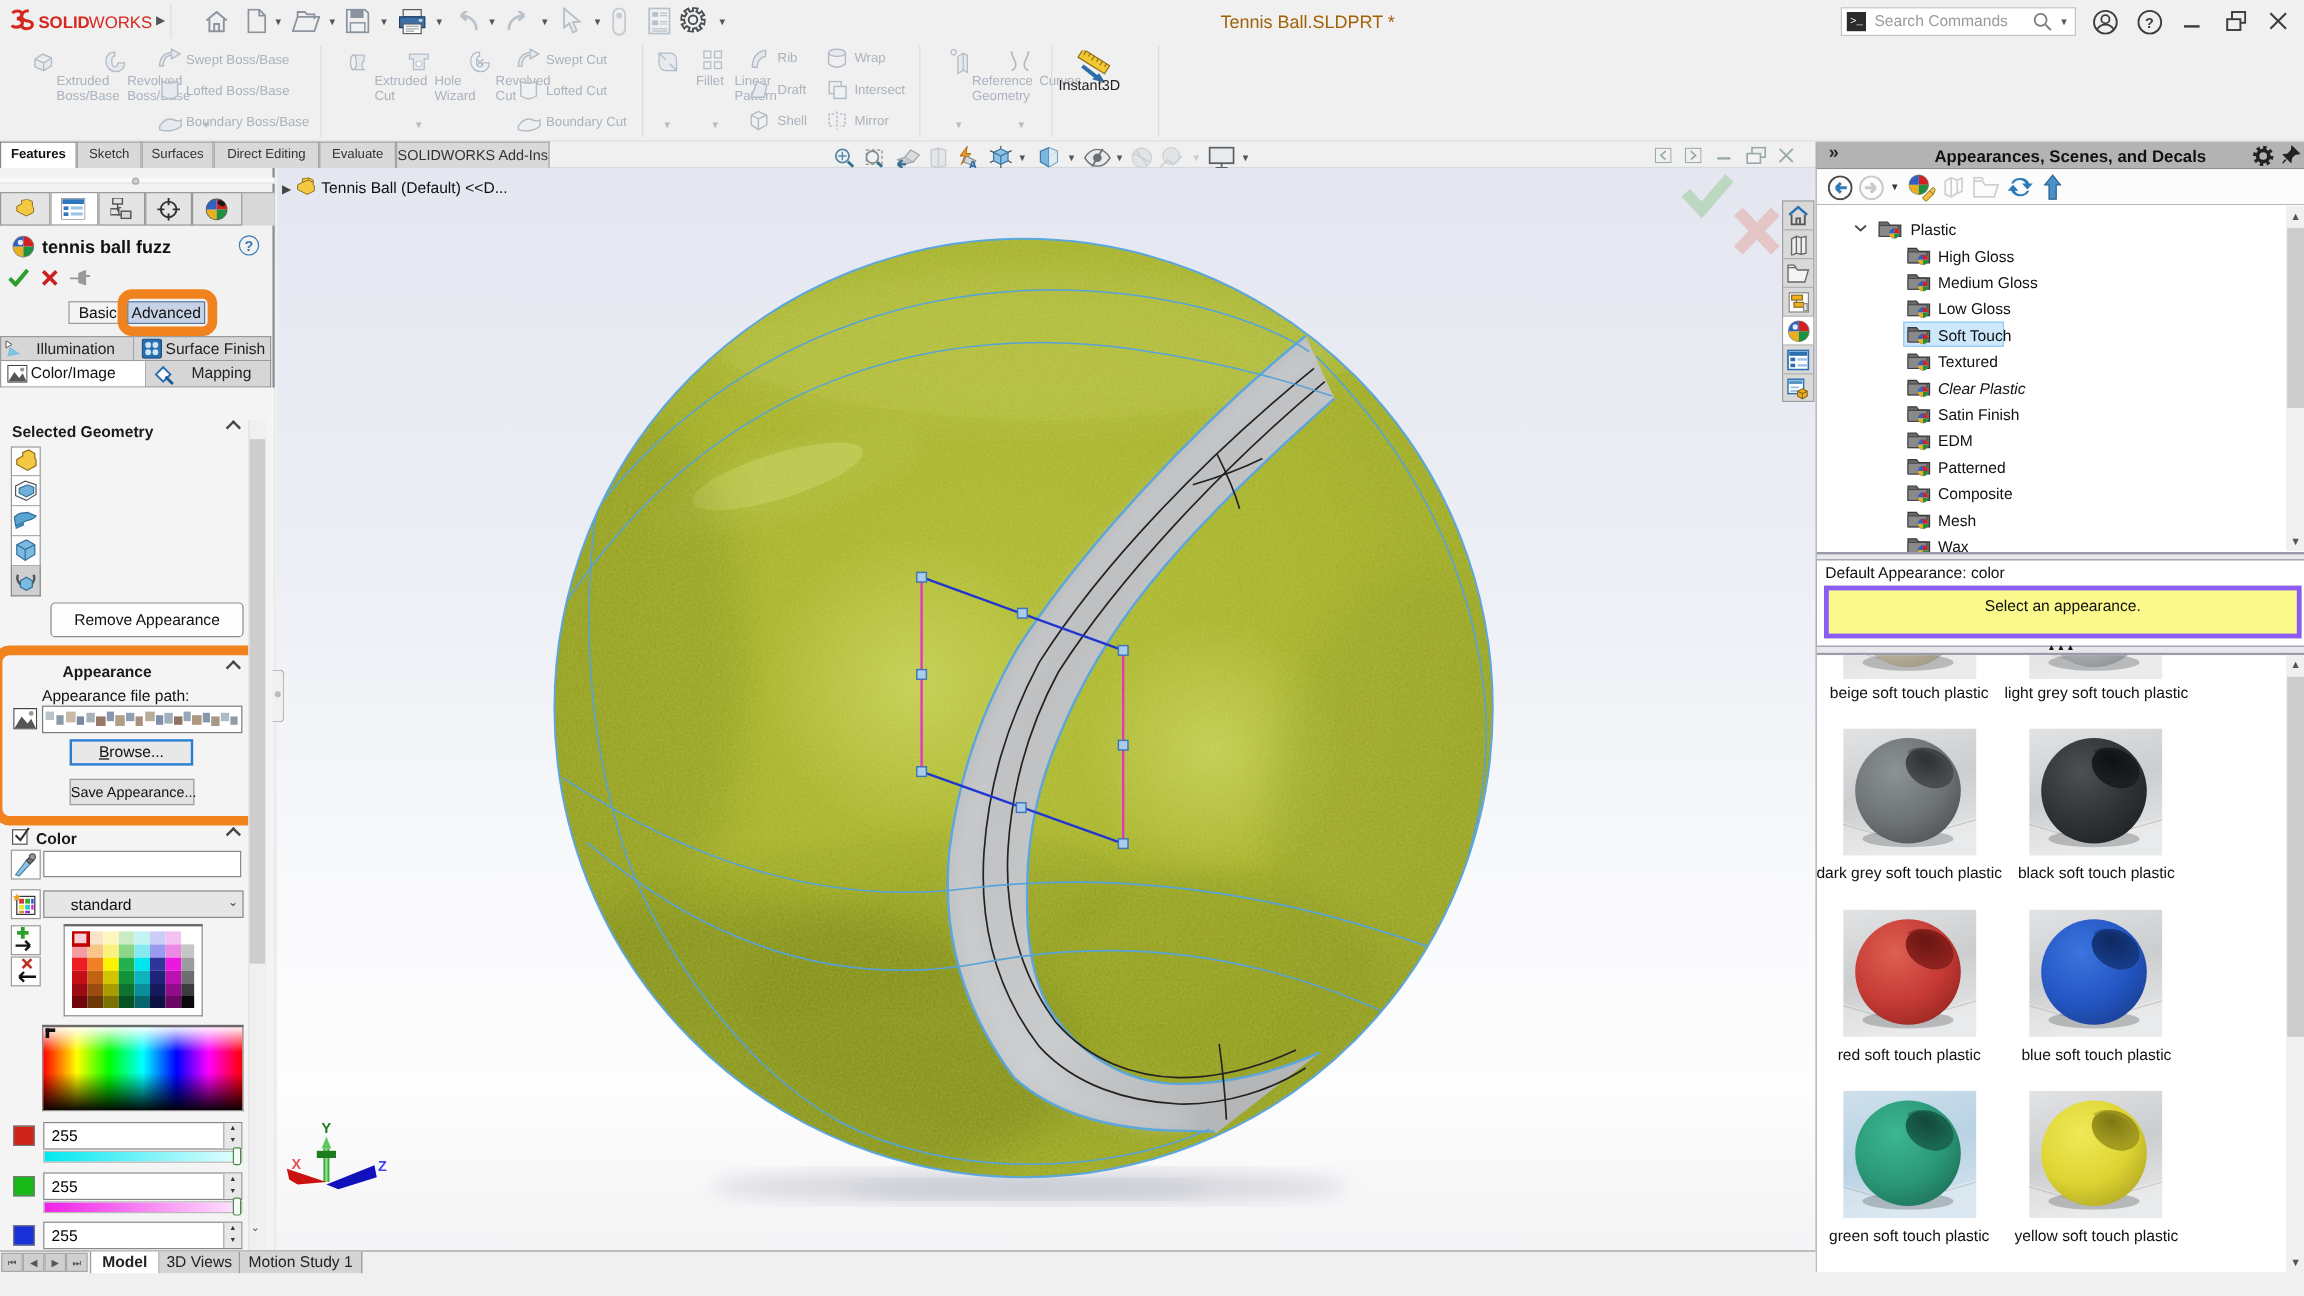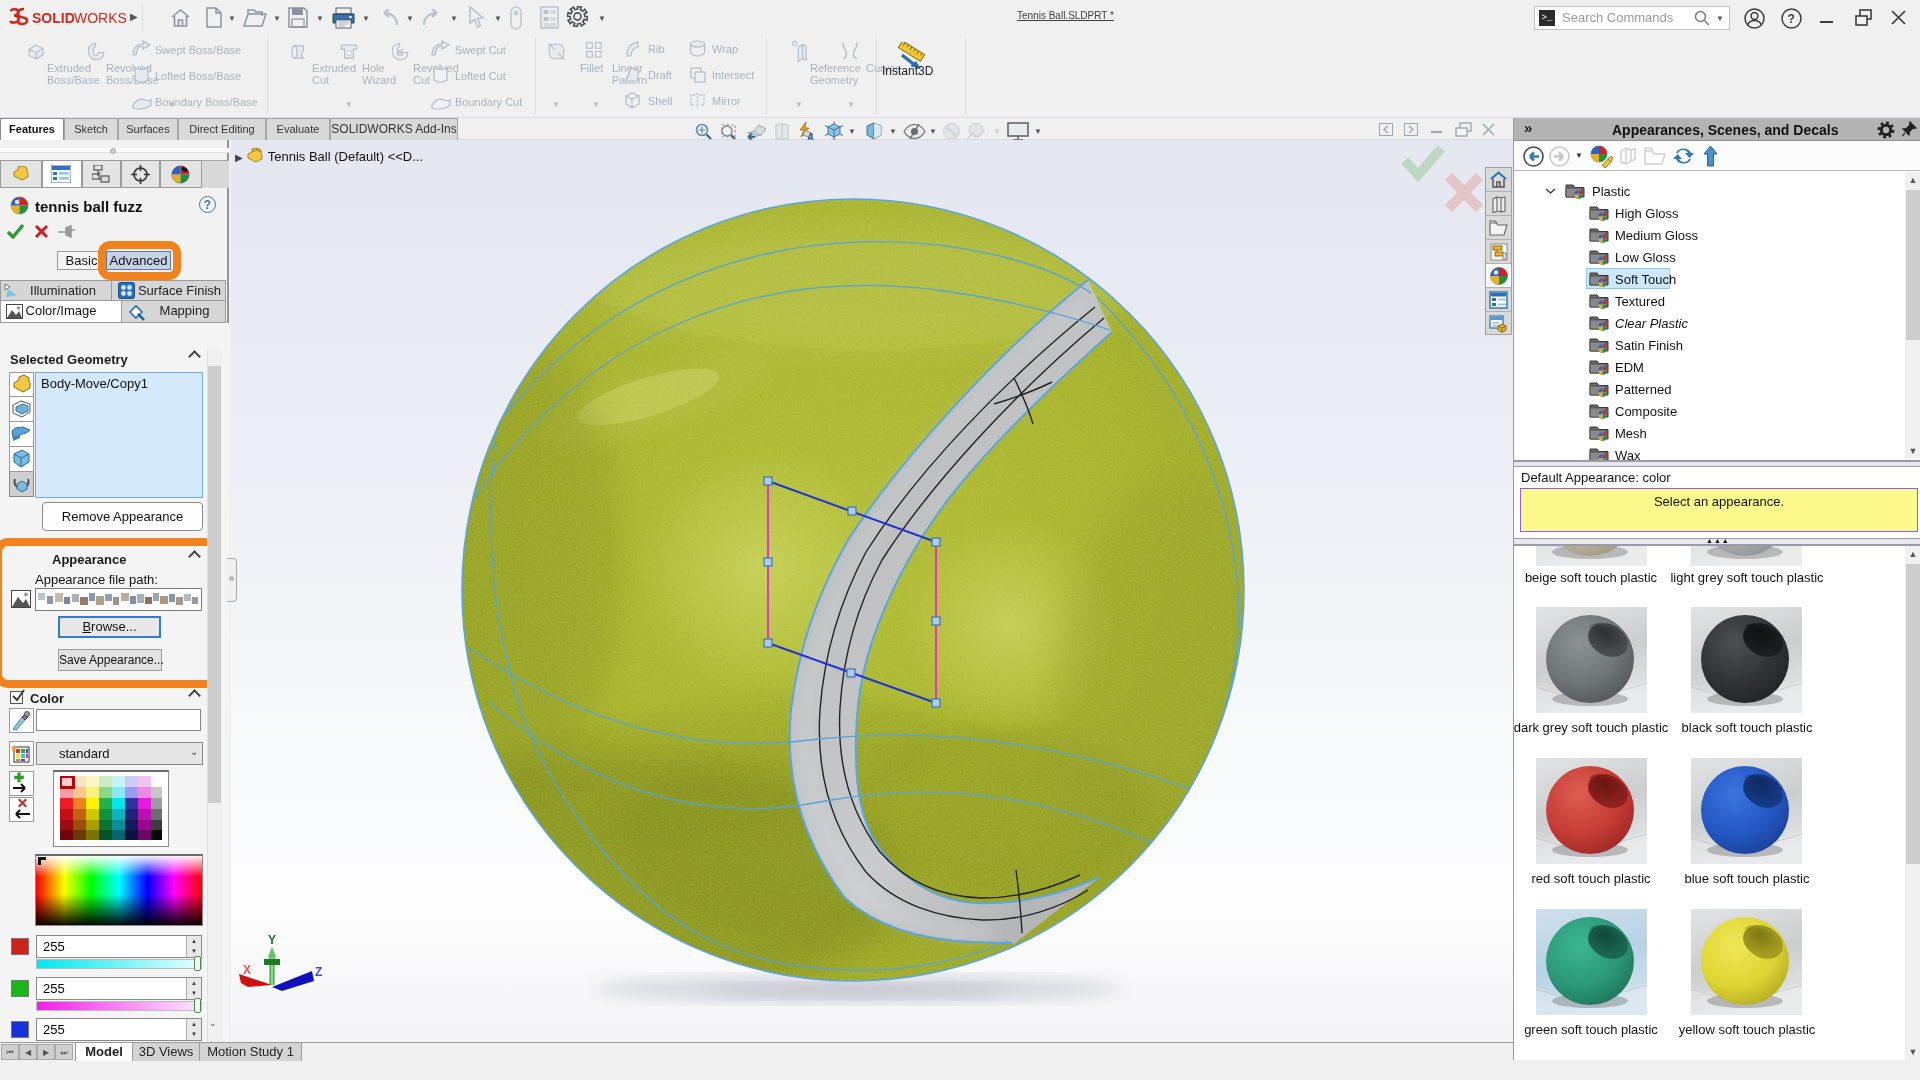--- a/index.html
+++ b/index.html
@@ -3,21 +3,21 @@
 <meta charset="utf-8">
 <style>
 * { margin:0; padding:0; box-sizing:border-box; }
 html,body { width:1920px; height:1080px; overflow:hidden; background:#f0f0f0;
   font-family:"Liberation Sans", sans-serif; }
 .abs { position:absolute; }
 #app { position:relative; width:1920px; height:1080px; }
 
 
 #titlebar { left:0; top:0; width:1920px; height:36px; background:#f0f0f0; }
-#title-text { left:1017px; top:10px; font-size:10px; color:#404040;text-decoration:underline; }
+#title-text { left:1017px; top:10px; font-size:15px; color:#a16207; }
 .tb-caret { color:#555; font-size:8px; }
 
 
 #ribbon { left:0; top:36px; width:1920px; height:82px; background:#f0f0f0; border-bottom:1px solid #d9dce1; }
 .rsep { position:absolute; top:2px; width:1px; height:76px; background:#dcdcdc; }
 .rlabel { position:absolute; font-size:11px; color:#a9b2bd; text-align:left; line-height:12px;margin-left:44px; }
 .rlabel2 { position:absolute; font-size:11px; color:#a9b2bd; }
 .rcaret { position:absolute; font-size:8px; color:#b5bcc5; }
 
 
@@ -594,23 +594,20 @@
     <div style="width:25px;height:25px;border:1px solid #999;border-top:none;background:#fdfdfd;"><svg width="23" height="23" viewBox="0 0 23 23">
             <path d="M4 7 L12 3 L19 7 L19 15 L11 20 L4 15 Z" fill="#7bbbdf" stroke="#2d6b97"></path>
             <path d="M4 7 L11 11 L19 7 M11 11 L11 20" fill="none" stroke="#2d6b97"></path>
           </svg></div>
     <div style="width:25px;height:25px;border:1px solid #888;border-top:none;background:#cfcfcf;"><svg width="23" height="23" viewBox="0 0 23 23">
             <path d="M5 7 A7 7 0 1 0 18 7" fill="none" stroke="#555" stroke-width="2"></path>
             <path d="M7 12 L12 9 L17 12 L17 17 L12 20 L7 17 Z" fill="#7bbbdf" stroke="#2d6b97"></path>
           </svg></div>
   </div>
 
-  <div class="abs" style="left:35px;top:232px;width:168px;height:126px;background:#d4eafb;border:1px solid #71aede;">
-    <div style="font-size:13px;color:#111;padding:3px 0 0 5px;">Body-Move/Copy1</div>
-  </div>
 
   <div class="btn" style="left:42px;top:362px;width:161px;height:29px;line-height:27px;border-radius:4px;">Remove Appearance</div>
 
   <div class="orange" style="left:-6px;top:398px;width:226px;height:150px;border-radius:14px;"></div>
   <div class="abs sec-head" style="left:52px;top:412px;">Appearance</div>
   <div class="abs chev" style="left:190px;top:412px;"></div>
   <div class="abs" style="left:35px;top:432px;font-size:13px;color:#111;">Appearance file path:</div>
   <svg class="abs" style="left:11px;top:450px;" width="20" height="18" viewBox="0 0 20 18">
     <rect x="0.5" y="0.5" width="19" height="17" fill="#fff" stroke="#444"></rect>
     <path d="M1 17 L7 7 L12 13 L15 9 L19 17 Z" fill="#555"></path>
@@ -970,21 +967,21 @@
 <div class="tree-item" style="left:101px;top:330px;">Wax</div>
       </div>
 
   <div class="abs" style="left:391px;top:54px;width:16px;height:287px;background:#f0f0f0;"></div>
   <div class="abs" style="left:391px;top:54px;width:16px;height:16px;background:#f0f0f0;color:#555;font-size:9px;text-align:center;line-height:16px;">▲</div>
   <div class="abs" style="left:392px;top:72px;width:14px;height:150px;background:#cdcdcd;"></div>
   <div class="abs" style="left:391px;top:325px;width:16px;height:16px;background:#f0f0f0;color:#555;font-size:9px;text-align:center;line-height:16px;">▼</div>
 
   <div class="abs" style="left:0;top:342px;width:407px;height:7px;background:#e8e8ec;border-top:2px solid #9a9aa8;border-bottom:1px solid #9a9aa8;"></div>
   <div class="abs" style="left:7px;top:352px;font-size:13px;color:#111;">Default Appearance: color</div>
-  <div class="abs" style="left:6px;top:370px;width:398px;height:44px;background:#fbf98b;border:1px solid #8b5cf6;">
+  <div class="abs" style="left:6px;top:370px;width:398px;height:44px;background:#fbf98b;border:4px solid #8b5cf6;">
     <div style="font-size:13px;color:#111;text-align:center;margin-top:5px;">Select an appearance.</div>
   </div>
   <div class="abs" style="left:0;top:420px;width:407px;height:8px;background:#e8e8ec;border-top:1px solid #9a9aa8;border-bottom:2px solid #9a9aa8;"></div>
   <div class="abs" style="left:192px;top:419px;font-size:7px;color:#111;letter-spacing:1px;">▲▲▲</div>
 
   <div class="abs" style="left:0;top:428px;width:407px;height:514px;background:#ffffff;overflow:hidden;" id="thumbs">
         <svg class="abs" style="left:22px;top:-86px;" width="111" height="106" viewBox="0 0 111 106">
 <defs>
 <linearGradient id="tbg0" x1="0" y1="0" x2="0.3" y2="1">
 <stop offset="0" stop-color="#e4e5e6"></stop>

